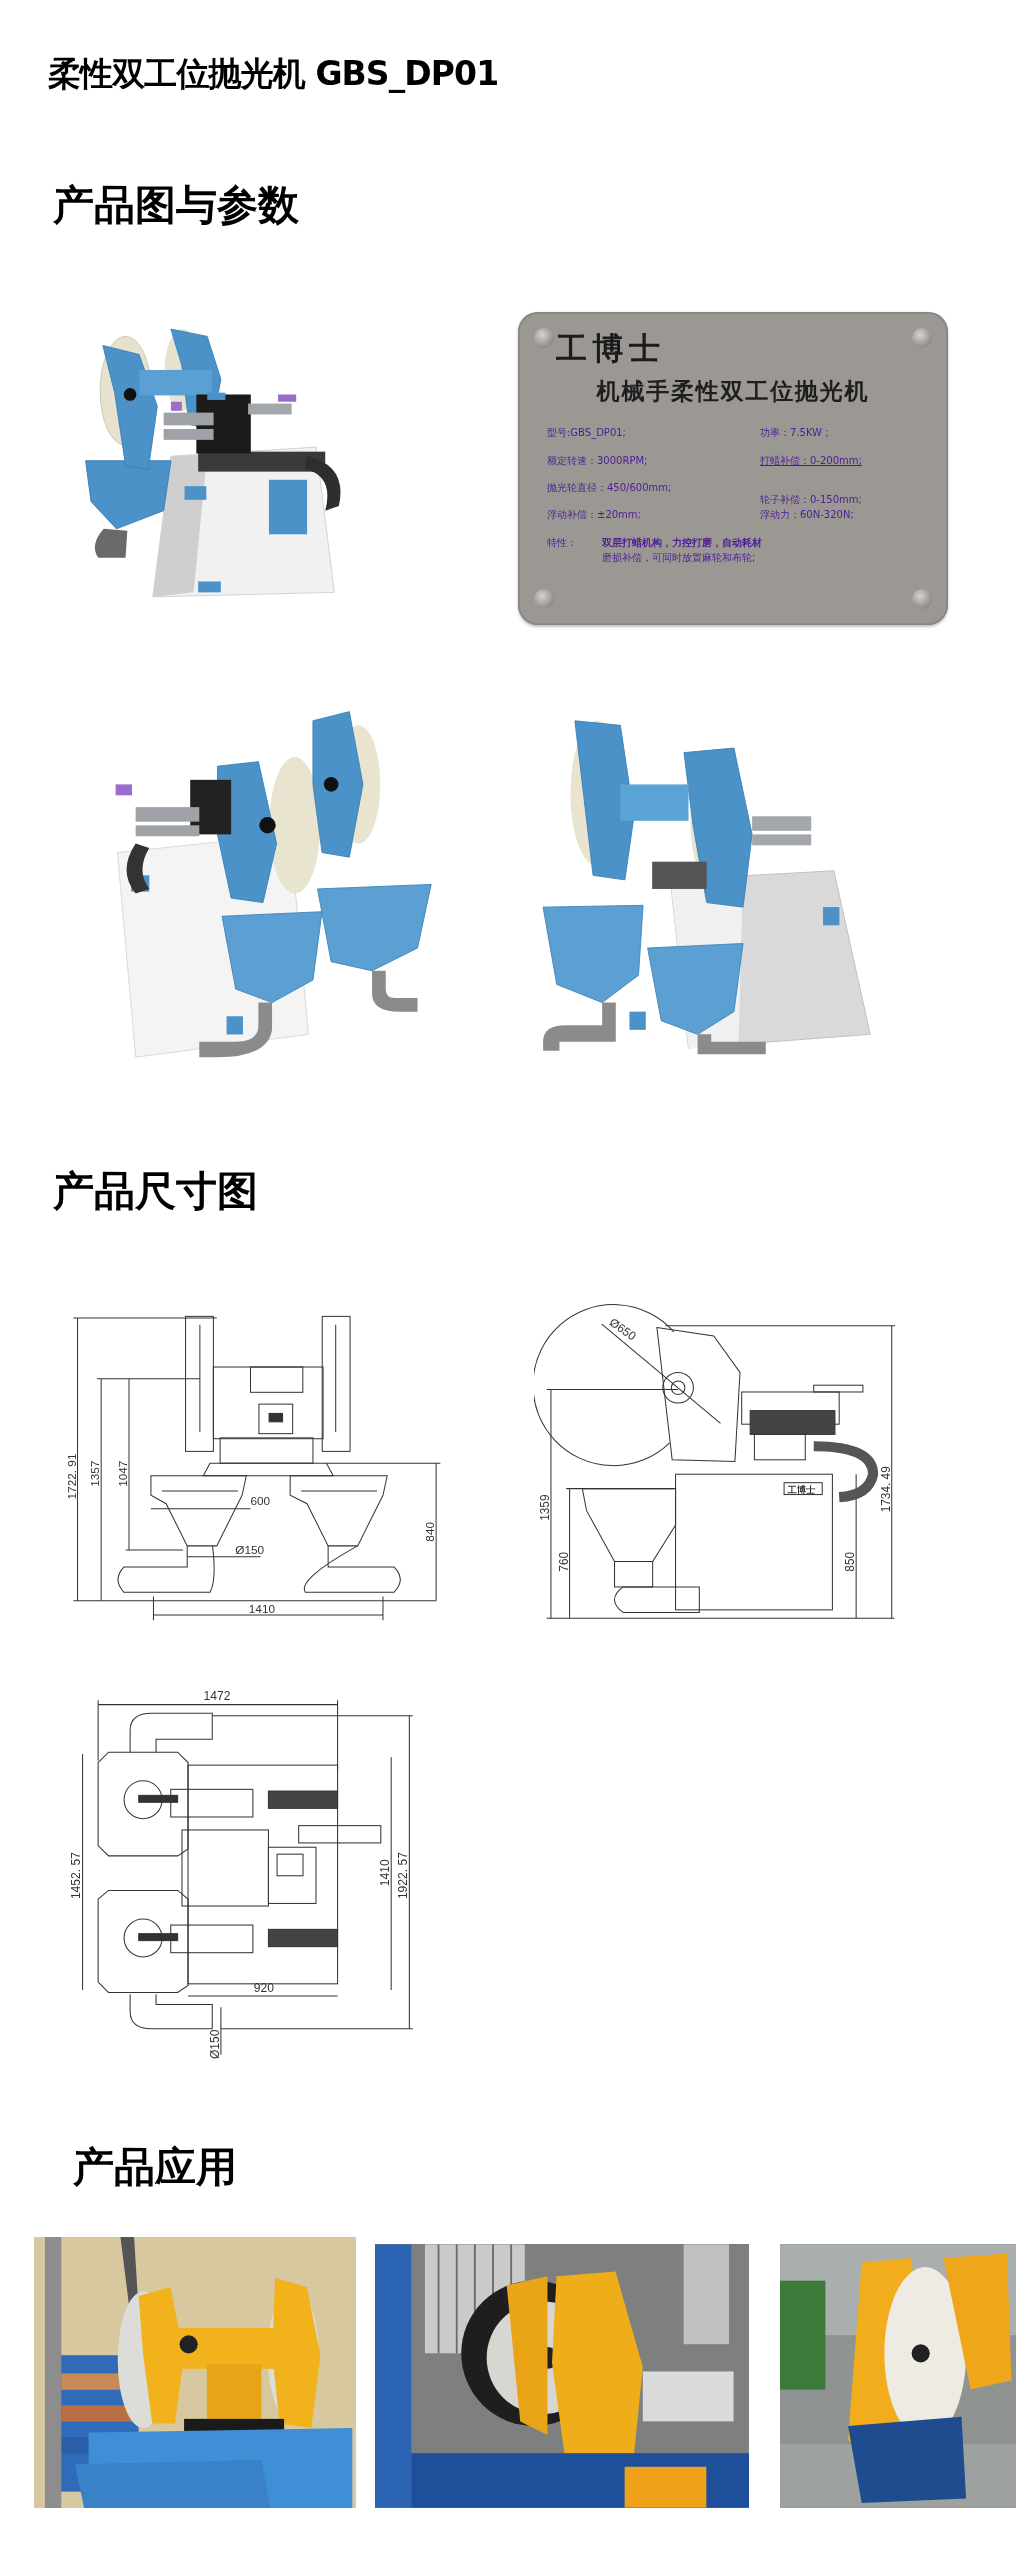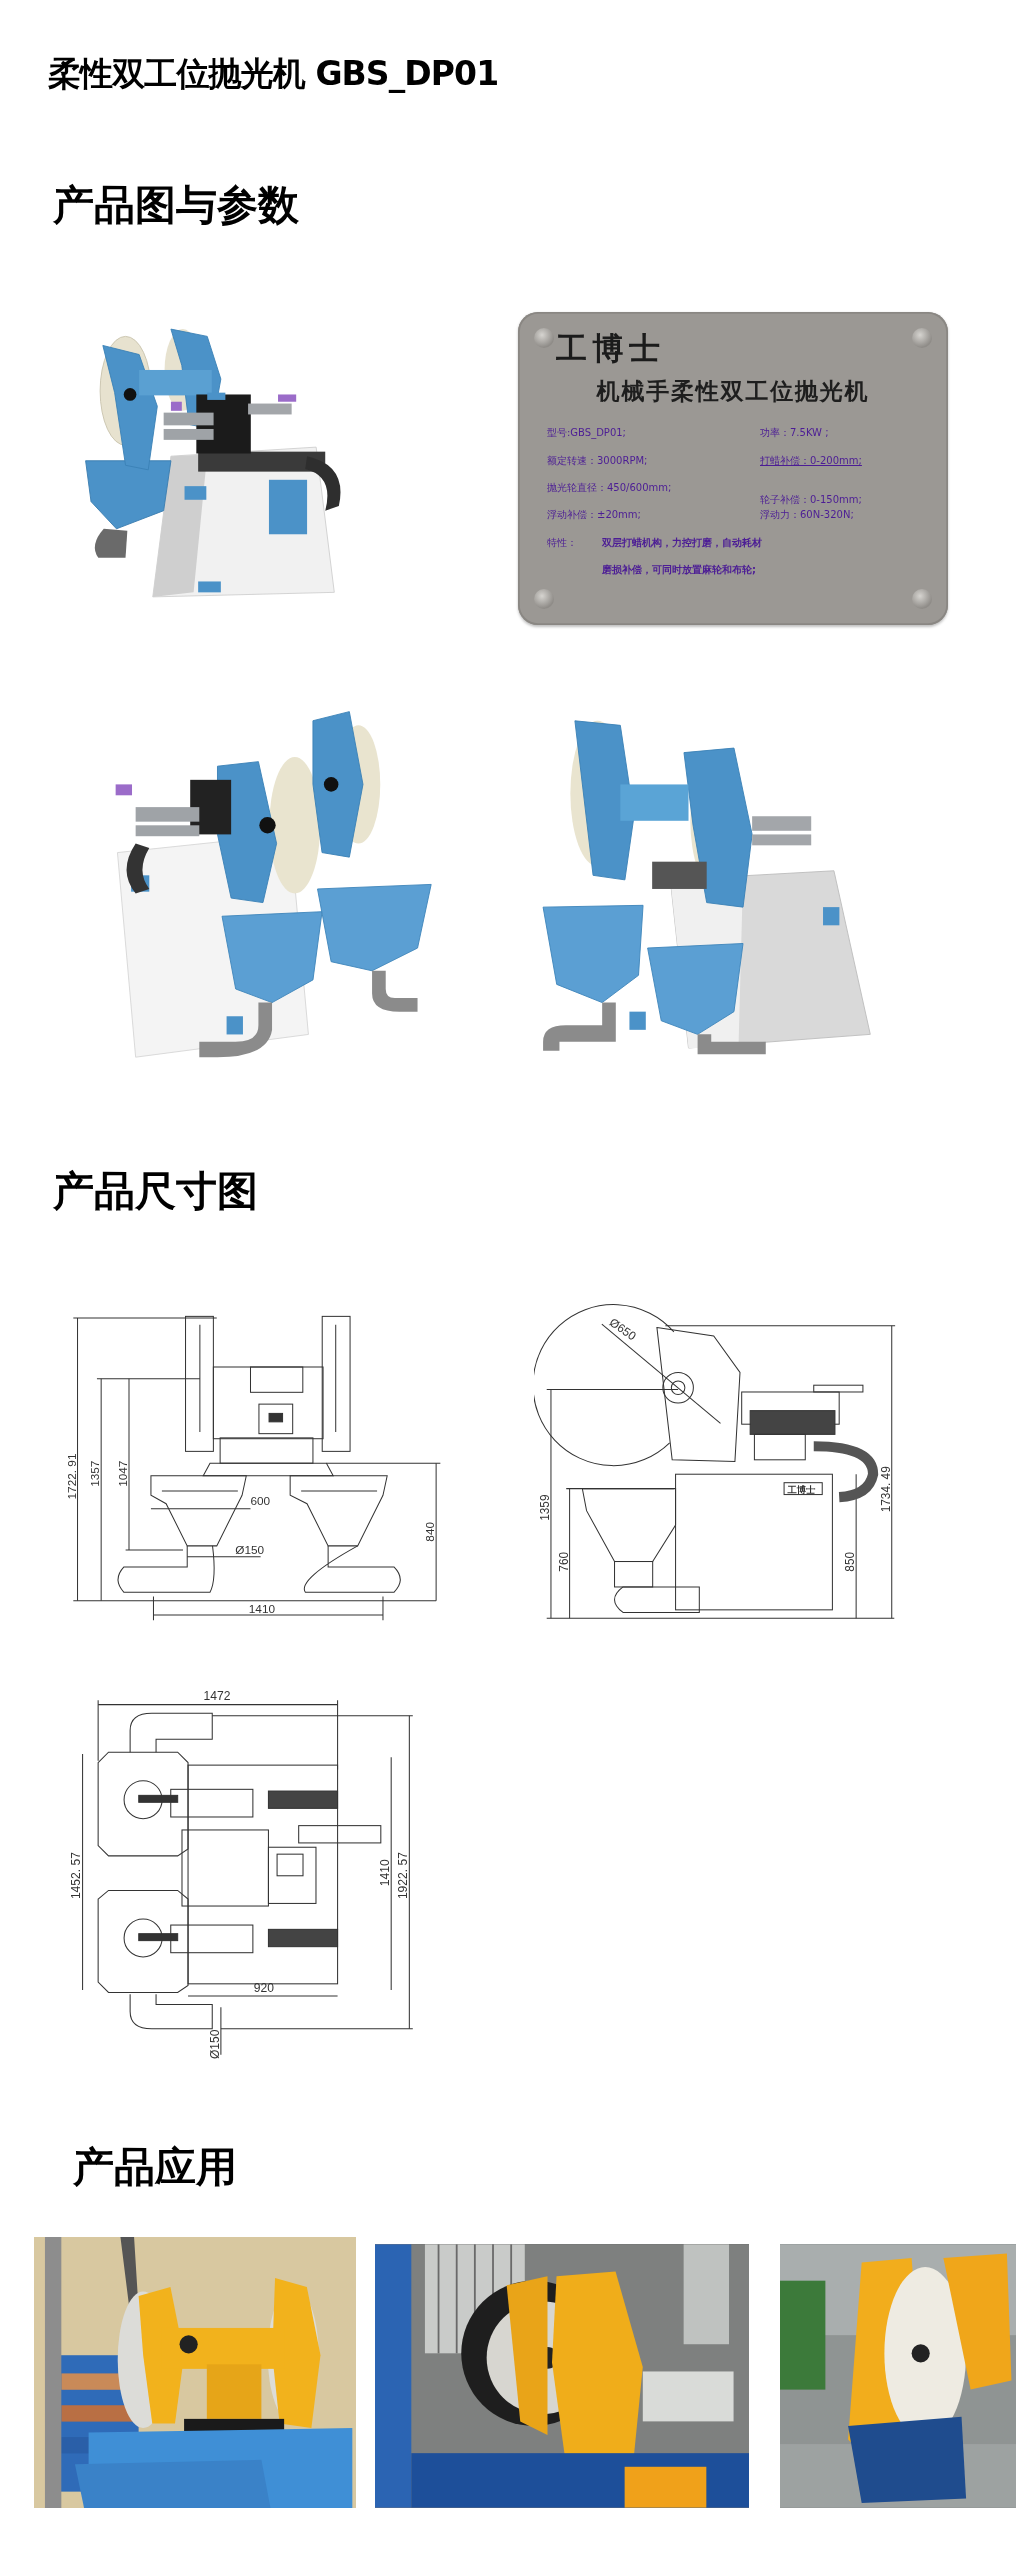--- a/index.html
+++ b/index.html
@@ -72,21 +72,21 @@
   <div class="row" style="left:29px;top:114px;">型号:GBS_DP01;</div>
   <div class="row" style="left:242px;top:114px;">功率：7.5KW ;</div>
   <div class="row" style="left:29px;top:142px;">额定转速：3000RPM;</div>
   <div class="row" style="left:242px;top:142px;text-decoration:underline;">打蜡补偿：0-200mm;</div>
   <div class="row" style="left:29px;top:169px;">抛光轮直径：450/600mm;</div>
   <div class="row" style="left:242px;top:169px;margin-top:12px;">轮子补偿：0-150mm;</div>
   <div class="row" style="left:29px;top:196px;">浮动补偿：±20mm;</div>
   <div class="row" style="left:242px;top:196px;">浮动力：60N-320N;</div>
   <div class="row" style="left:29px;top:224px;">特性：</div>
   <div class="row" style="left:84px;top:224px;font-weight:bold;">双层打蜡机构，力控打磨，自动耗材</div>
-  <div class="row" style="left:84px;top:251px;font-weight:bold;">磨损补偿，可同时放置麻轮和布轮;</div>
+  <div class="row" style="left:84px;top:239px;">磨损补偿，可同时放置麻轮和布轮;</div>
 </div>
 
 <div class="imgbox" style="left:81px;top:698px;width:373px;height:371px;">
   <svg width="373" height="371" viewBox="0 0 410 408">
     <polygon points="40,170 230,150 250,370 60,395" fill="#f4f4f4" stroke="#d6d6d6"></polygon>
     <rect x="55" y="195" width="20" height="18" fill="#4b92c8"></rect>
     <rect x="160" y="350" width="18" height="20" fill="#4b92c8"></rect>
 
     <polygon points="155,240 265,235 255,310 210,335 170,320" fill="#5b9fd3" stroke="#3f86bb"></polygon>
     <polygon points="260,210 385,205 370,275 320,300 275,290" fill="#5b9fd3" stroke="#3f86bb"></polygon>

